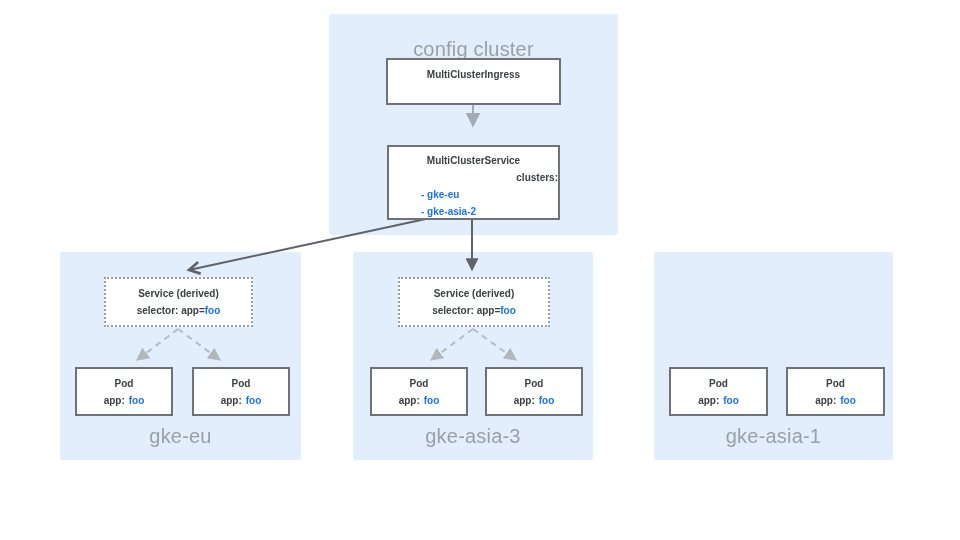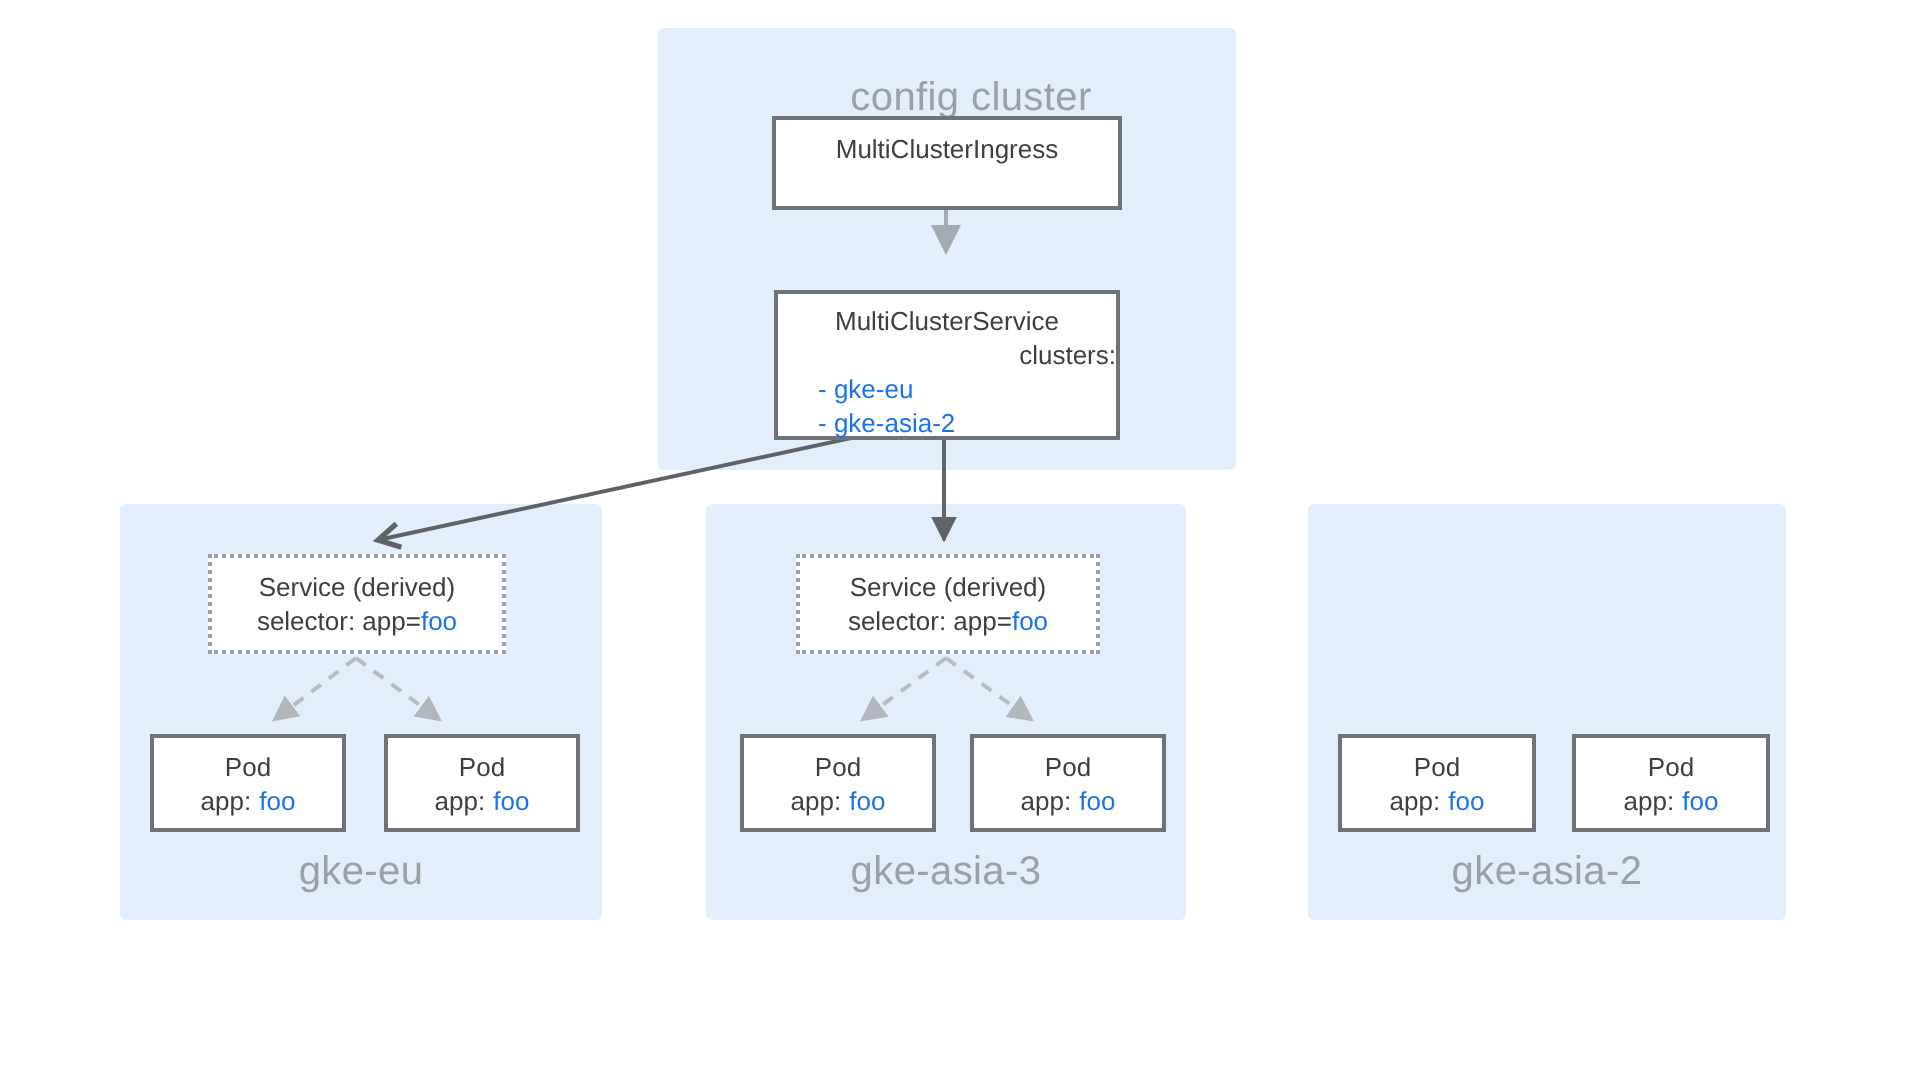--- a/index.html
+++ b/index.html
@@ -6,32 +6,32 @@
   .canvas {
     position:relative; width:960px; height:540px; overflow:hidden;
     font-family:"Liberation Sans", sans-serif; background:#ffffff;
   }
   .arrows { position:absolute; left:0; top:0; width:960px; height:540px; pointer-events:none; }
   .panel { position:absolute; background:#e2eefb; border-radius:3px; }
   .panel-label {
     position:absolute; left:0; width:100%; text-align:center;
     color:#9aa0a6; font-size:20px; font-weight:400; letter-spacing:.2px;
   }
-  .panel-label.top { top:24px;margin-left:12px; }
+  .panel-label.top { top:24px; }
   .panel-label.bottom { bottom:12px; }
   .box {
     position:absolute; box-sizing:border-box; background:#ffffff;
     border:2px solid #6f7276; color:#3c4043;
-    font-size:13px; font-weight:normal; line-height:17px; text-align:center;
+    font-size:10px; font-weight:bold; line-height:17px; text-align:center;
   }
   .box.dotted { border:2px dotted #9aa0a6; }
   .pad6 { padding-top:6px; }
   .pad5 { padding-top:5px; }
   .line-left { text-align:right; padding-left:10px; }
-  .line-indent { text-align:left; padding-left:20px; }
+  .line-indent { text-align:left; padding-left:32px; }
   .blue { color:#1a73e8; }
   .sp { margin-right:4px; }
 </style>
 </head>
 <body>
 
 <div class="canvas">
 
   <section class="panel" style="left:329px; top:14px; width:289px; height:221px;">
     <div class="panel-label top">config cluster</div>
@@ -39,21 +39,21 @@
 
   <section class="panel" style="left:60px; top:252px; width:241px; height:208px;">
     <div class="panel-label bottom">gke-eu</div>
   </section>
 
   <section class="panel" style="left:353px; top:252px; width:240px; height:208px;">
     <div class="panel-label bottom">gke-asia-3</div>
   </section>
 
   <section class="panel" style="left:654px; top:252px; width:239px; height:208px;">
-    <div class="panel-label bottom">gke-asia-2</div>
+    <div class="panel-label bottom">gke-asia-1</div>
   </section>
 
   <svg class="arrows" width="960" height="540" viewBox="0 0 960 540">
     <defs>
       <marker id="tri-light" viewBox="0 0 10 10" refX="9" refY="5" markerWidth="7.5" markerHeight="7.5" orient="auto">
         <path d="M0,0 L10,5 L0,10 Z" fill="#a5abb2"></path>
       </marker>
       <marker id="tri-dark" viewBox="0 0 10 10" refX="9" refY="5" markerWidth="6.5" markerHeight="6.5" orient="auto">
         <path d="M0,0 L10,5 L0,10 Z" fill="#5f6368"></path>
       </marker>

